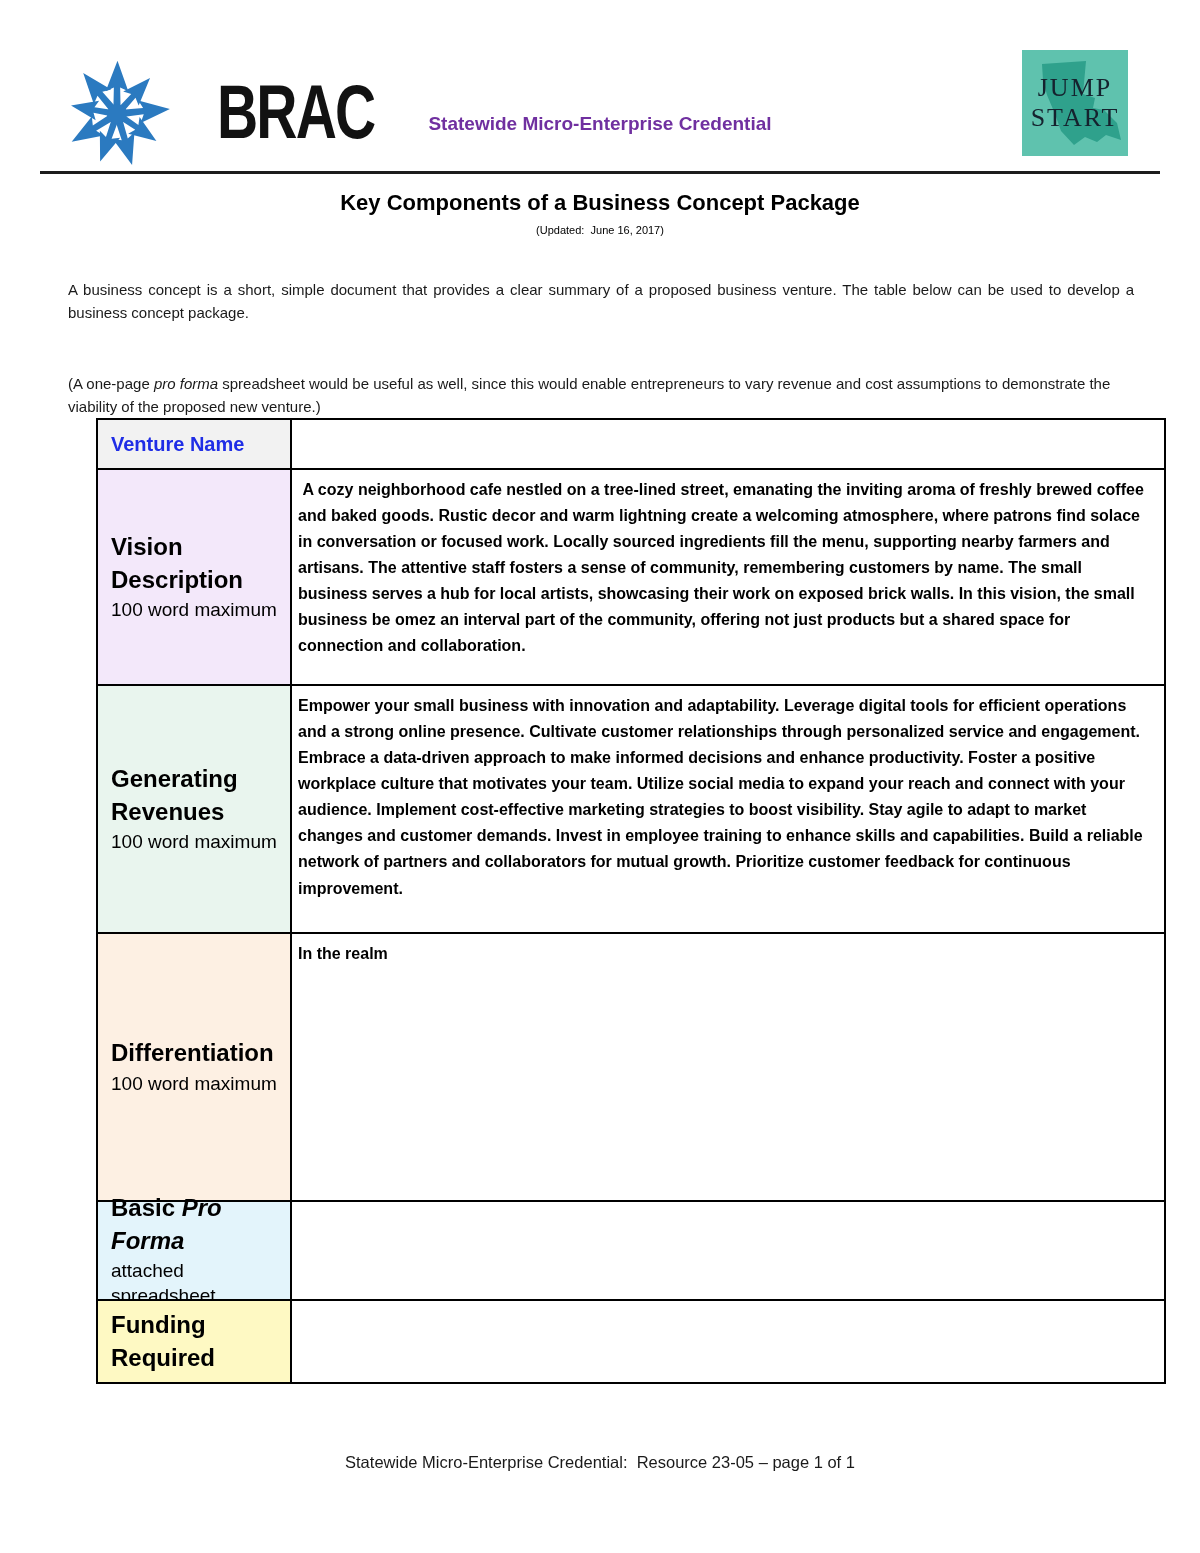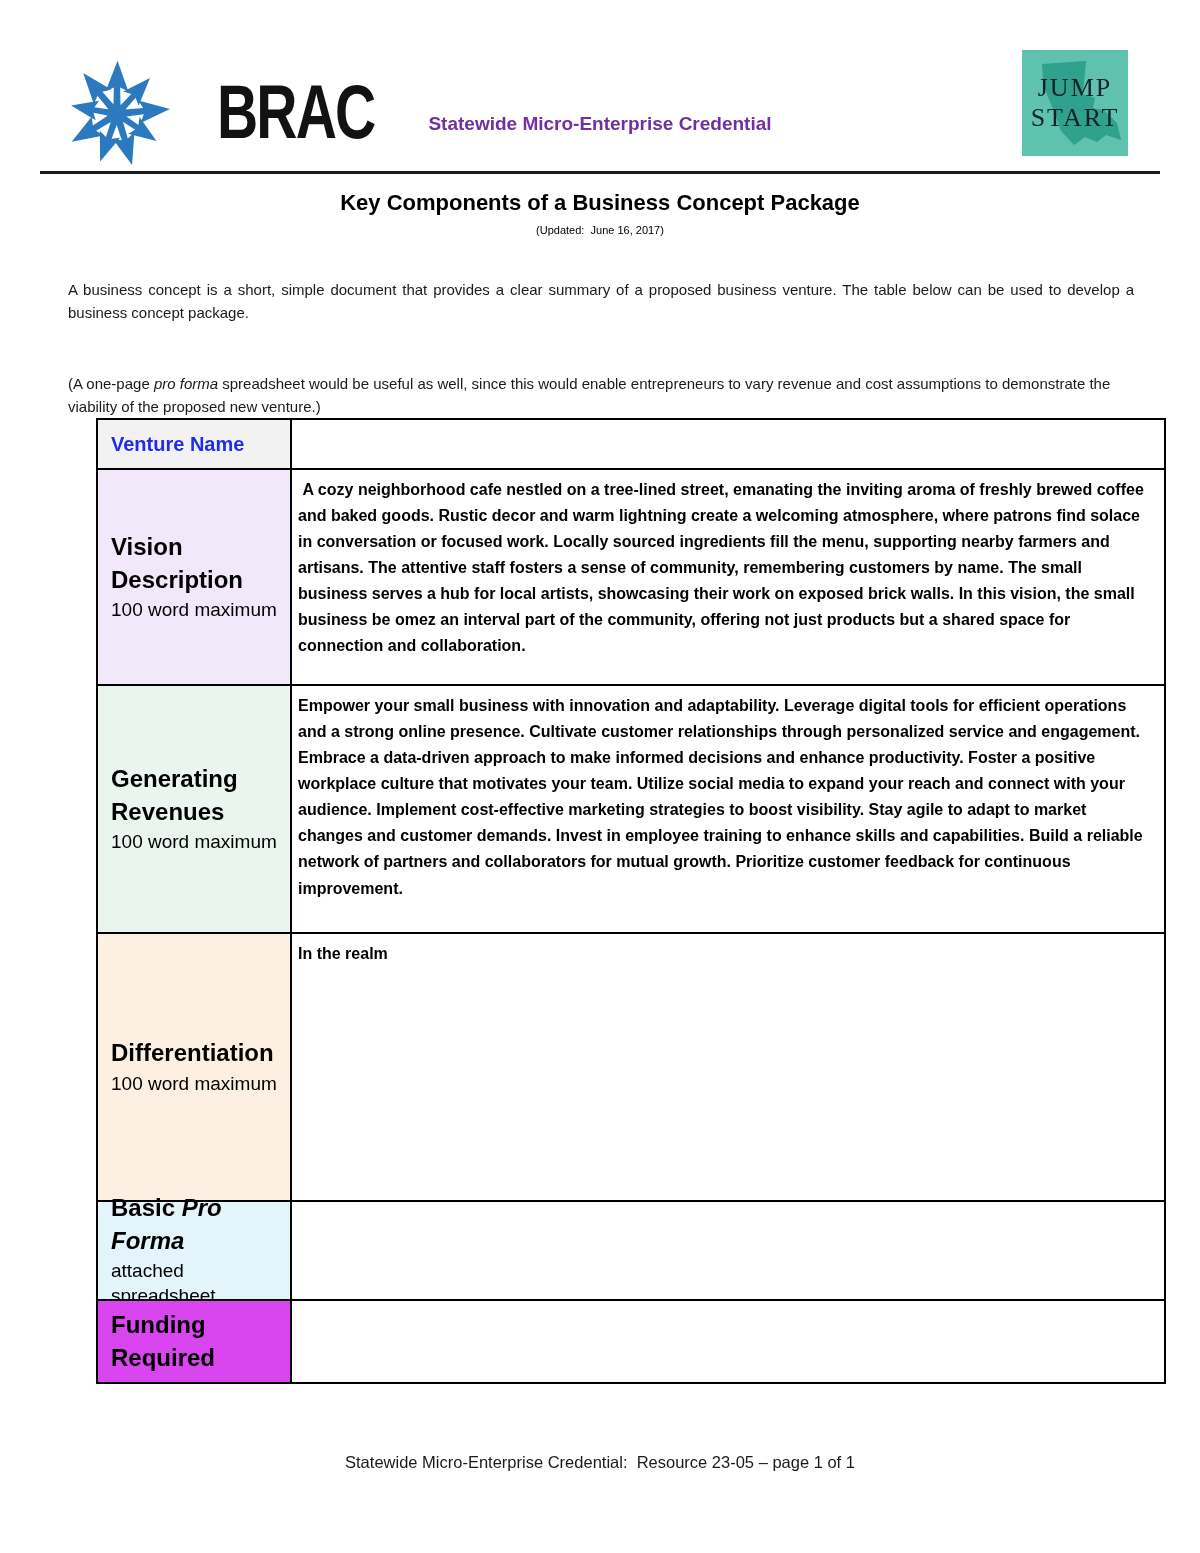--- a/index.html
+++ b/index.html
@@ -147,21 +147,21 @@
     <div class="trow r5">
       <div class="cell-label" style="background-color: rgb(227, 244, 251);">
         <div class="label-main"><span>Basic </span><span class="italic">Pro
 Forma</span></div>
         <div class="label-sub">attached spreadsheet</div>
       </div>
       <div class="cell-content"></div>
     </div>
 
     <div class="trow r6">
-      <div class="cell-label" style="background-color: #d946ef;">
+      <div class="cell-label" style="background-color: #fef9c3;">
         <div class="label-main">Funding
 Required</div>
       </div>
       <div class="cell-content"></div>
     </div>
 
   </div>
 
   <div class="footer">Statewide Micro-Enterprise Credential:  Resource 23-05 – page 1 of 1</div>
 

